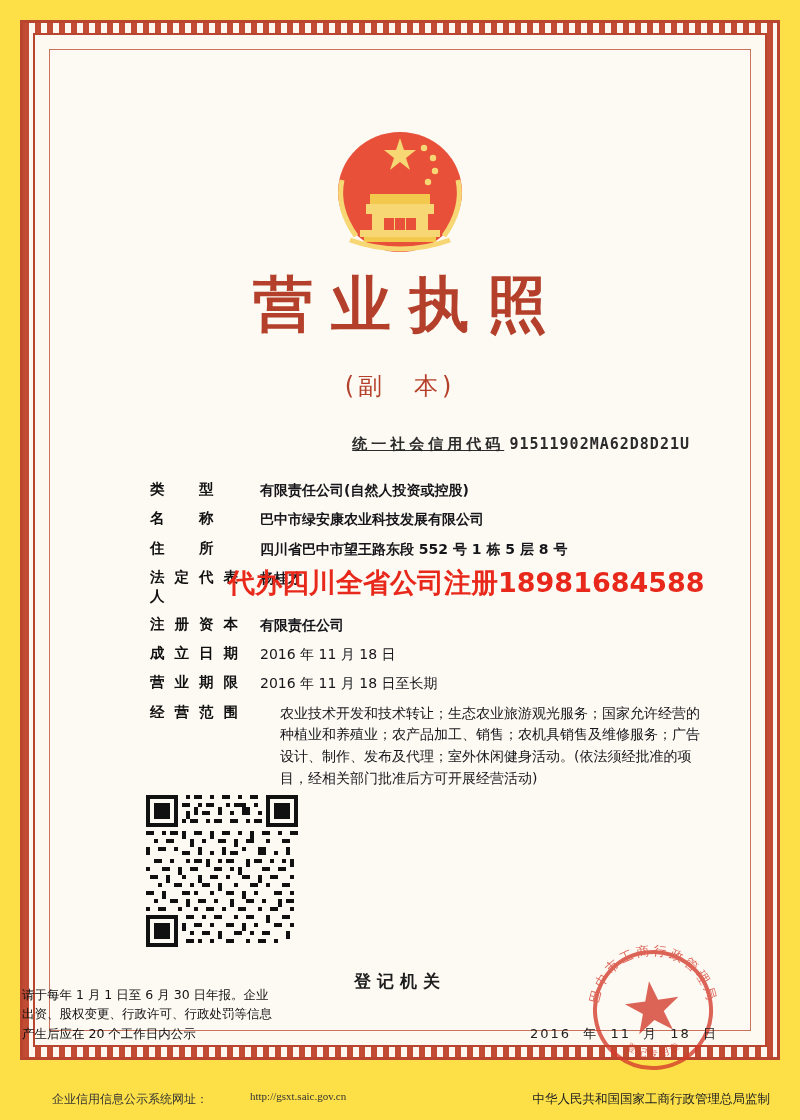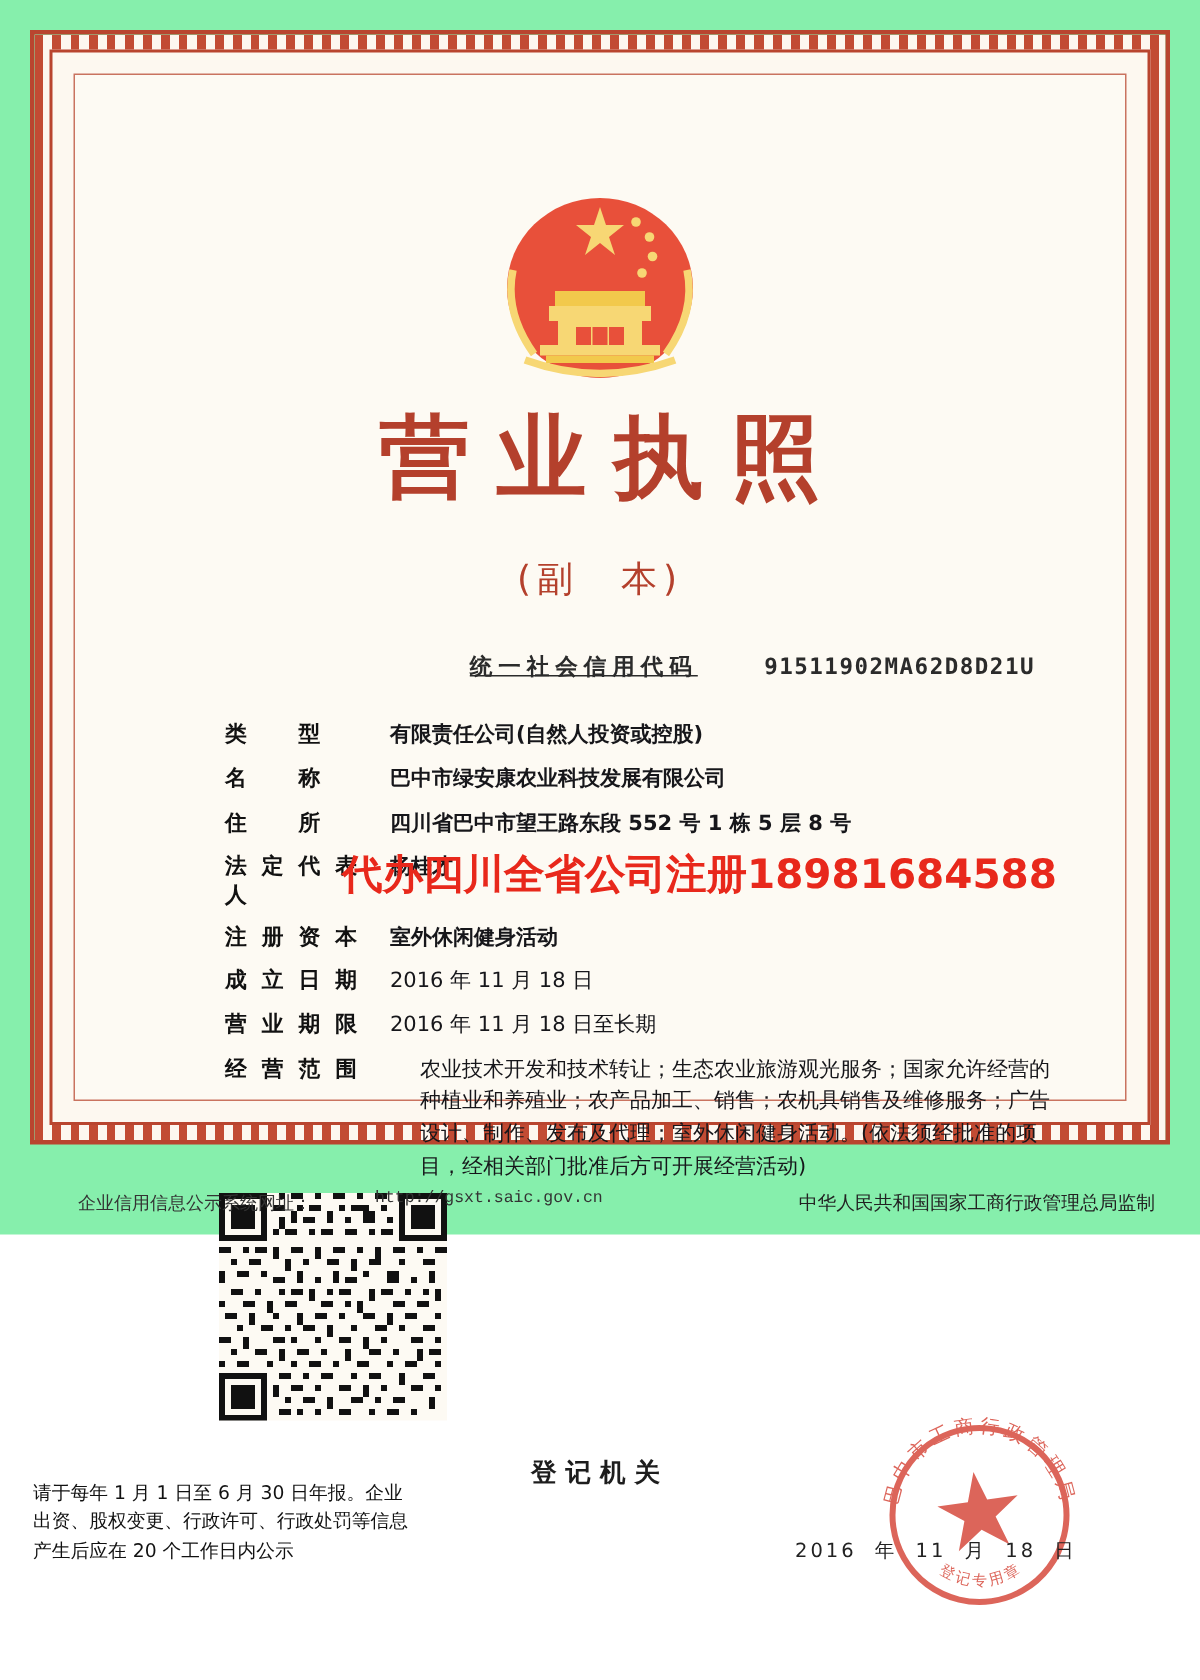--- a/index.html
+++ b/index.html
@@ -4,22 +4,22 @@
 <style>
   html,body{margin:0;padding:0;}
   body{
     width:800px;height:1120px;
     background:#ffffff;
     font-family:"DejaVu Sans","Liberation Sans",sans-serif;
     overflow:hidden;
     position:relative;
   }
   .page{
-    position:absolute;left:0;top:0;width:800px;height:823px;
-    background:#86efac;
+    position:absolute;left:0;top:0;width:800px;height:1120px;
+    background:#fde047;
   }
   
   .frame-outer{
     position:absolute;left:20px;top:20px;right:20px;bottom:60px;
     border:3px solid #b9452f;
     background:
       repeating-linear-gradient(90deg,#c24b33 0 6px, #fdf7ef 6px 12px);
     background-clip:padding-box;
   }
   .frame-mid{
@@ -55,21 +55,21 @@
     position:absolute;left:0;right:0;top:320px;
     text-align:center;
     font-size:24px;color:#b4402c;letter-spacing:4px;
   }
   .credit-row{
     position:absolute;left:0;right:60px;top:385px;
     text-align:right;
     font-size:15px;color:#2b2b2b;font-weight:bold;
   }
   .credit-row .label{letter-spacing:4px;text-decoration:underline;}
-  .credit-row .code{font-family:"DejaVu Sans Mono","Liberation Mono",monospace;letter-spacing:1px;font-weight:bold;margin-left:39px;}
+  .credit-row .code{font-family:"DejaVu Sans Mono","Liberation Mono",monospace;letter-spacing:1px;font-weight:bold;}
 
   .fields{
     position:absolute;left:100px;top:430px;right:40px;
   }
   .field{
     display:flex;align-items:flex-start;margin-bottom:9px;
     font-size:14px;color:#1d1d1d;
   }
   .field .k{
     width:110px;flex:0 0 110px;
@@ -113,21 +113,21 @@
     position:absolute;left:22px;top:985px;width:250px;
     font-size:12.5px;color:#111;line-height:1.55;
   }
   .footer-left{
     position:absolute;left:52px;bottom:12px;
     font-size:12px;color:#333;
   }
   .footer-url{
     position:absolute;left:250px;bottom:18px;
     font-size:11px;color:#333;
-    font-family:Liberation Mono, monospace;
+    font-family:Liberation Serif, serif;
   }
   .footer-right{
     position:absolute;right:30px;bottom:12px;
     font-size:12.5px;color:#222;
   }
 </style>
 </head>
 <body>
 
 <div class="page">
@@ -183,21 +183,21 @@
             <div class="field">
               <div class="k">住　所</div>
               <div class="v">四川省巴中市望王路东段 552 号 1 栋 5 层 8 号</div>
             </div>
             <div class="field">
               <div class="k">法定代表人</div>
               <div class="v">杨桂才</div>
             </div>
             <div class="field">
               <div class="k">注册资本</div>
-              <div class="v">室外休闲健身活动</div>
+              <div class="v">有限责任公司</div>
             </div>
             <div class="field">
               <div class="k">成立日期</div>
               <div class="v small">2016 年 11 月 18 日</div>
             </div>
             <div class="field">
               <div class="k">营业期限</div>
               <div class="v small">2016 年 11 月 18 日至长期</div>
             </div>
             <div class="field scope">

